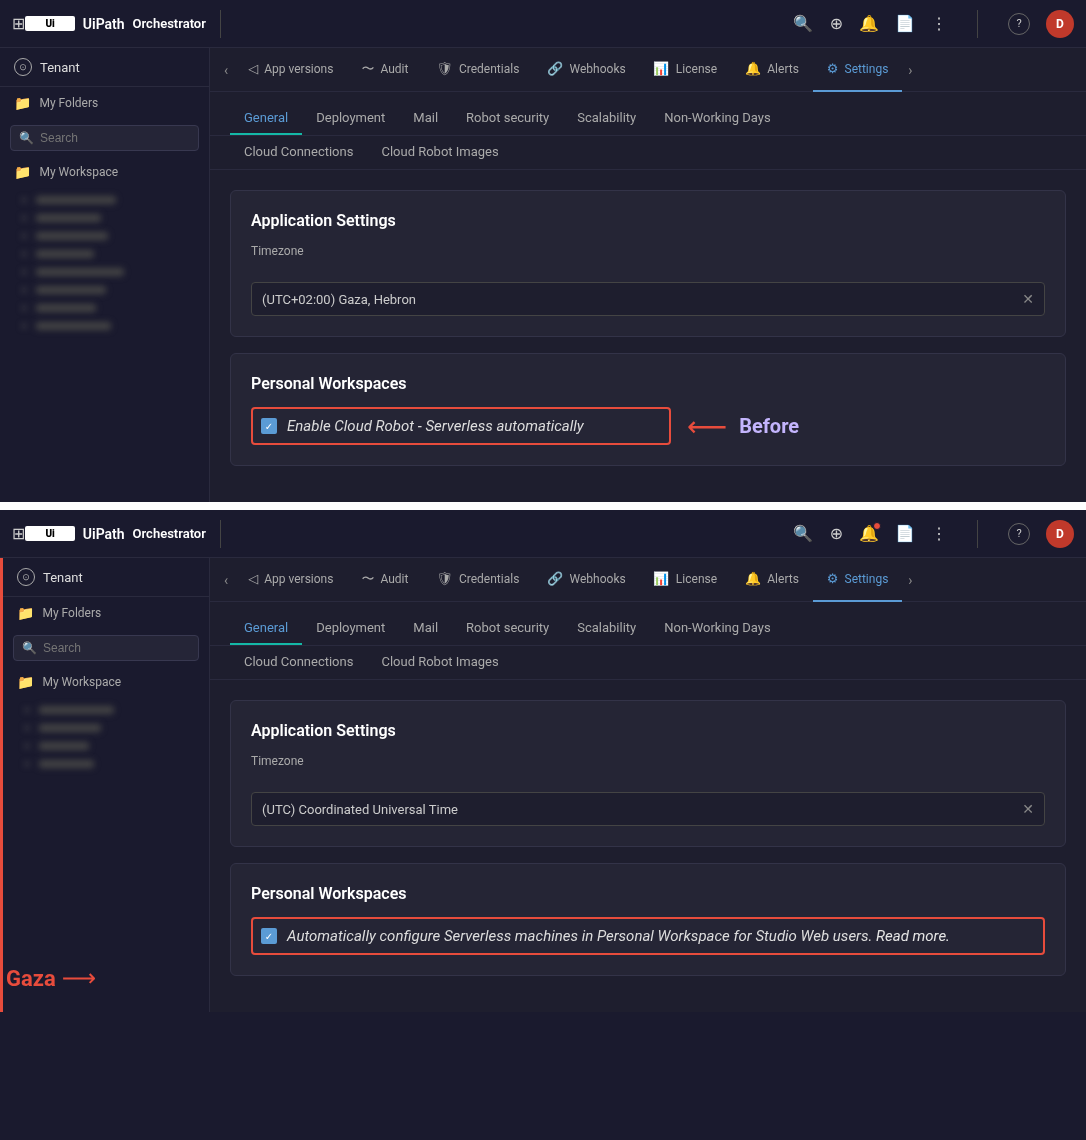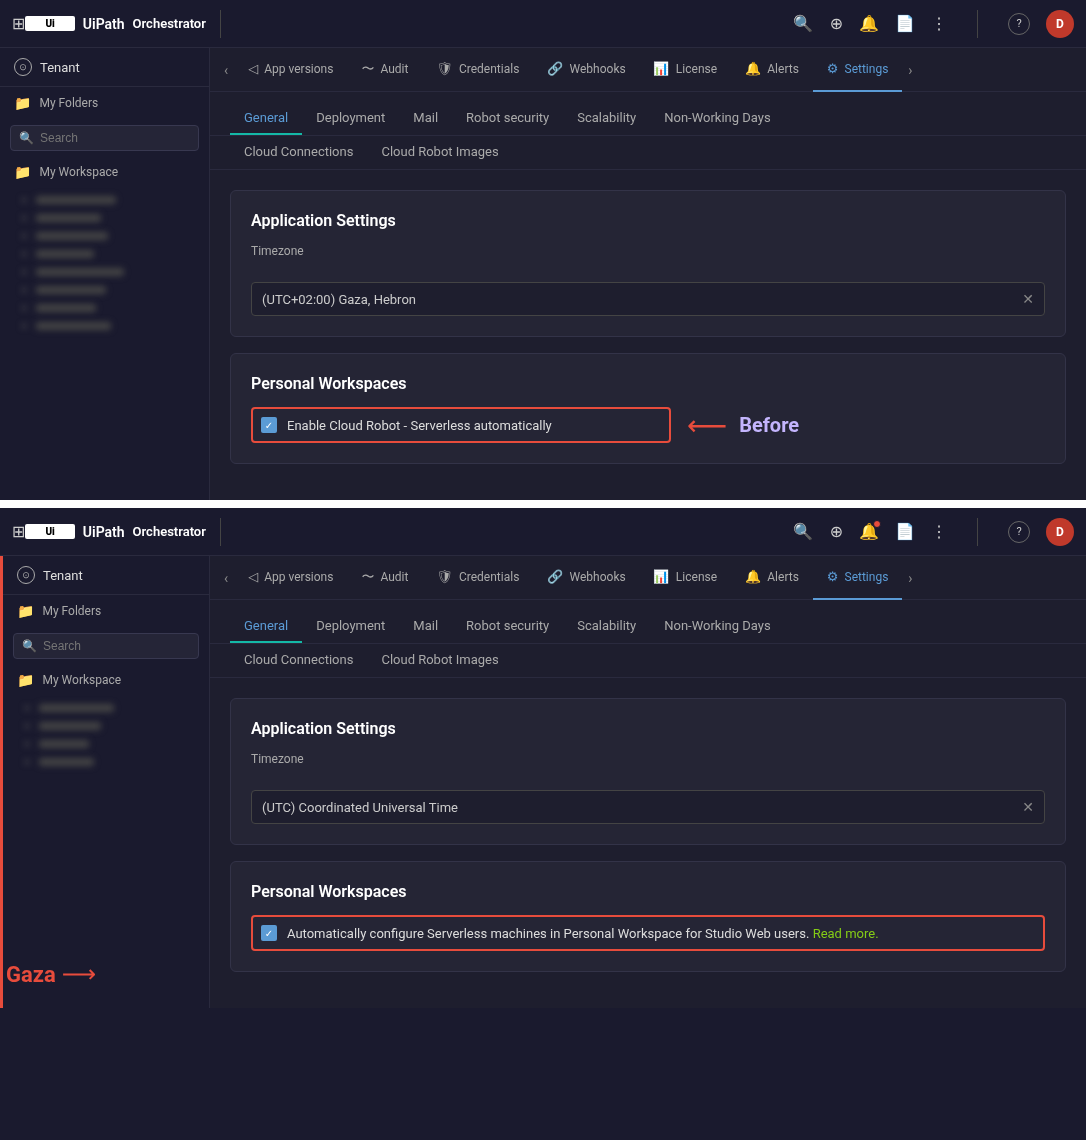--- a/index.html
+++ b/index.html
@@ -337,24 +337,25 @@
       border-radius: 2px;
       display: flex;
       align-items: center;
       justify-content: center;
       color: #fff;
       font-size: 10px;
       flex-shrink: 0;
     }
     .checkbox-label {
       color: #ddd;
-      font-size: 13px;
+      font-size: 15px;
+      font-style: italic;
     }
     .checkbox-label a {
-      color: #84cc16;
+      color: #e5e5e5;
       text-decoration: none;
       text-align: center;
     }
 
     
     .screenshot-divider {
       width: 100%;
       height: 8px;
       background: #fff;
     }

